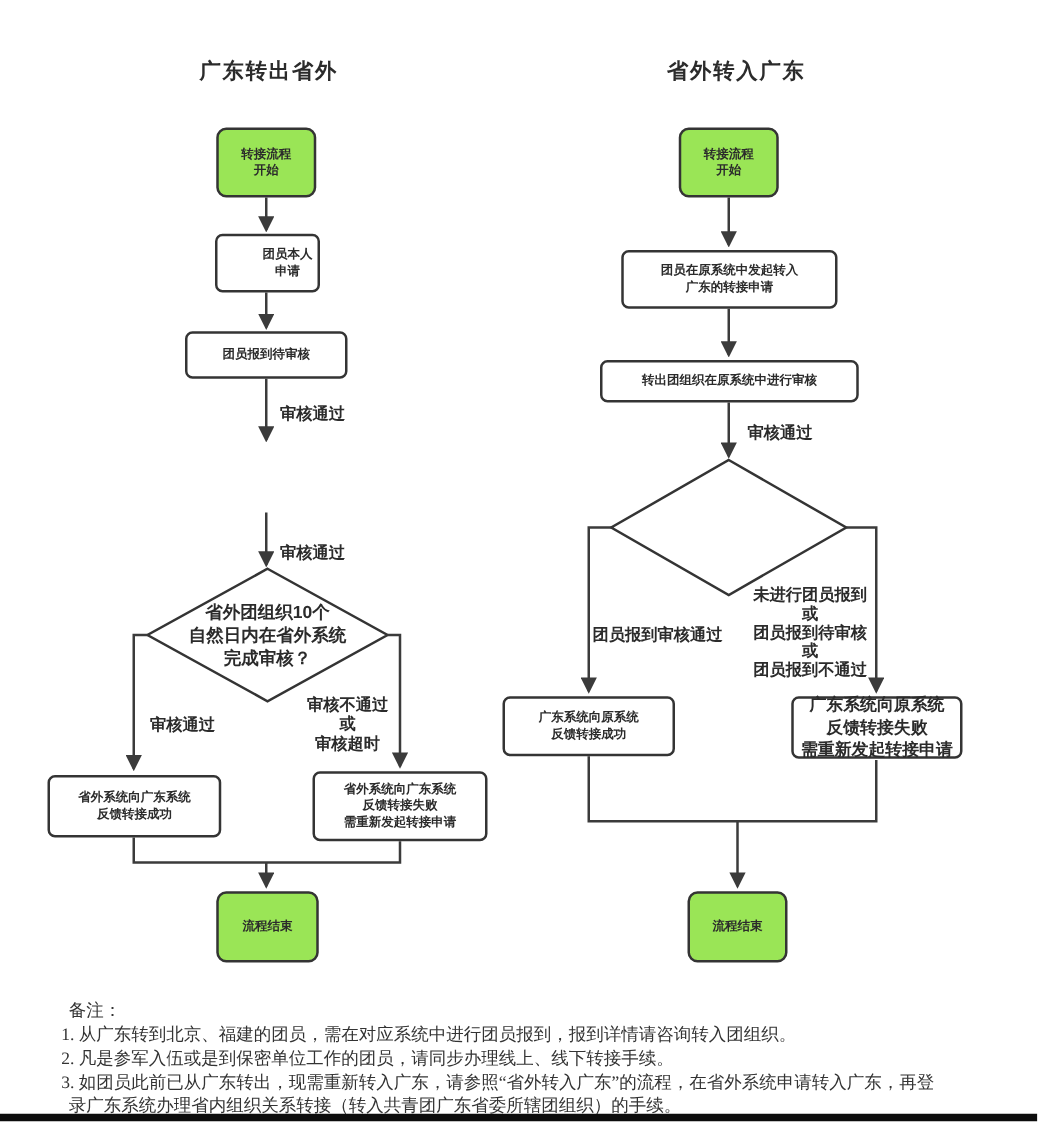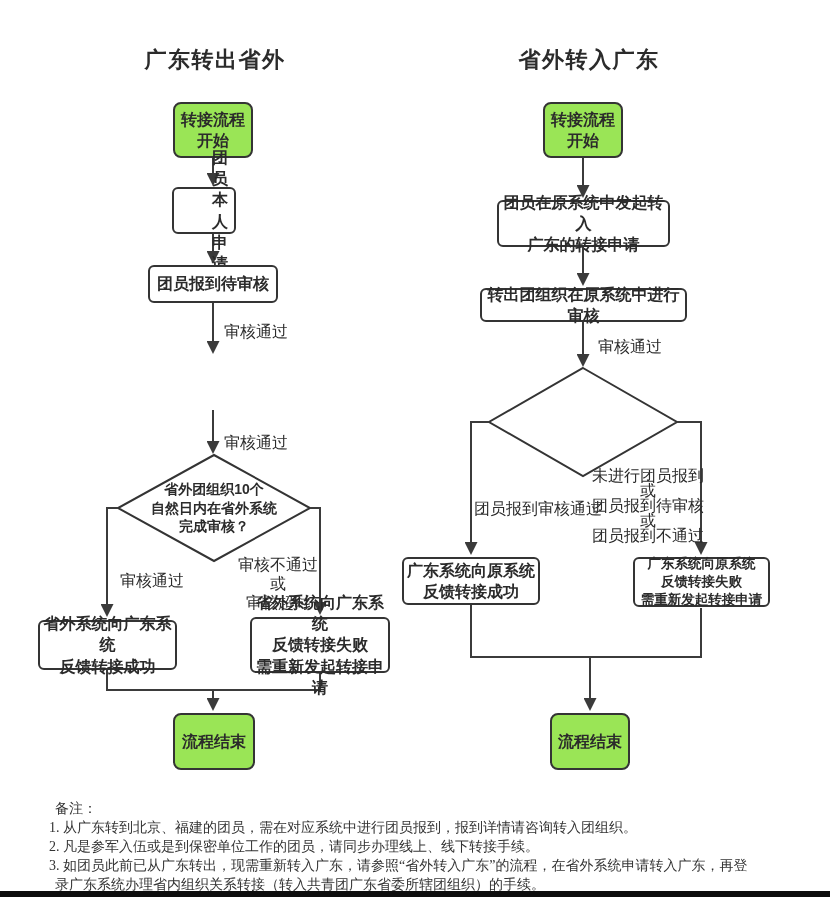--- a/index.html
+++ b/index.html
@@ -12,36 +12,36 @@
   html,body{margin:0;padding:0;background:#ffffff;}
   .canvas{
     position:relative;width:830px;height:899px;background:#ffffff;overflow:hidden;
     font-family:"Liberation Sans","DejaVu Sans",sans-serif;color:var(--text);
   }
   svg.edges{position:absolute;left:0;top:0;width:830px;height:899px;}
   svg.edges path.edge{fill:none;stroke:var(--line);stroke-width:2;}
   svg.edges polygon.diamond{fill:#ffffff;stroke:var(--node-border);stroke-width:2;}
   .arrowhead{fill:var(--line);}
   .col-title{
-    position:absolute;text-align:center;font-weight:bold;font-size:22px;
+    position:absolute;text-align:center;font-weight:bold;font-size:17px;
     letter-spacing:1.5px;color:var(--text);
   }
   .node{
     position:absolute;box-sizing:border-box;border:2px solid var(--node-border);
     border-radius:6px;background:#ffffff;display:flex;align-items:center;justify-content:center;
-    text-align:center;font-weight:bold;font-size:16px;line-height:1.32;
+    text-align:center;font-weight:bold;font-size:10px;line-height:1.32;
     white-space:pre-line;color:var(--text);
   }
   .node.green{background:var(--node-green);border-radius:8px;}
   .dlabel{
     position:absolute;display:flex;align-items:center;justify-content:center;text-align:center;
     font-weight:bold;font-size:14px;line-height:1.32;white-space:pre-line;color:var(--text);
   }
   .elabel{
-    position:absolute;font-weight:normal;font-size:16px;line-height:1.18;
+    position:absolute;font-weight:bold;font-size:13px;line-height:1.18;
     white-space:pre-line;color:var(--text);
   }
   .elabel.centered{text-align:center;}
   .elabel.tall{line-height:15px;}
   .notes{
     position:absolute;left:0;top:0;width:830px;
     font-family:"Liberation Serif","DejaVu Serif",serif;font-size:14px;color:#333333;
   }
   .note-line{position:absolute;white-space:nowrap;text-align:right;}
   .bottom-bar{position:absolute;left:0;top:891px;width:830px;height:6px;background:var(--bottom-bar);}
@@ -78,21 +78,21 @@
     <path class="edge" d="M677 422 H701 V553" marker-end="url(#arrow)"></path>
     <path class="edge" d="M471 605 V657 H701 V608"></path>
     <path class="edge" d="M590 657 V709" marker-end="url(#arrow)"></path>
   </svg>
 
   <div class="col-title" style="left:115px;top:45px;width:200px;">广东转出省外</div>
   <div class="col-title" style="left:489px;top:45px;width:200px;">省外转入广东</div>
 
   <div class="node green" style="left:173px;top:102px;width:80px;height:56px;">转接流程
 开始</div>
-  <div class="node" style="left:172px;top:187px;width:64px;height:47px;padding-left:32px;">团员本人
+  <div class="node" style="left:172px;top:187px;width:84px;height:47px;padding-left:32px;">团员本人
 申请</div>
   <div class="node" style="left:148px;top:265px;width:130px;height:38px;">团员报到待审核</div>
   <div class="dlabel" style="left:124px;top:477px;width:180px;height:62px;">省外团组织10个
 自然日内在省外系统
 完成审核？</div>
   <div class="node" style="left:38px;top:620px;width:139px;height:50px;">省外系统向广东系统
 反馈转接成功</div>
   <div class="node" style="left:250px;top:617px;width:140px;height:56px;">省外系统向广东系统
 反馈转接失败
 需重新发起转接申请</div>

